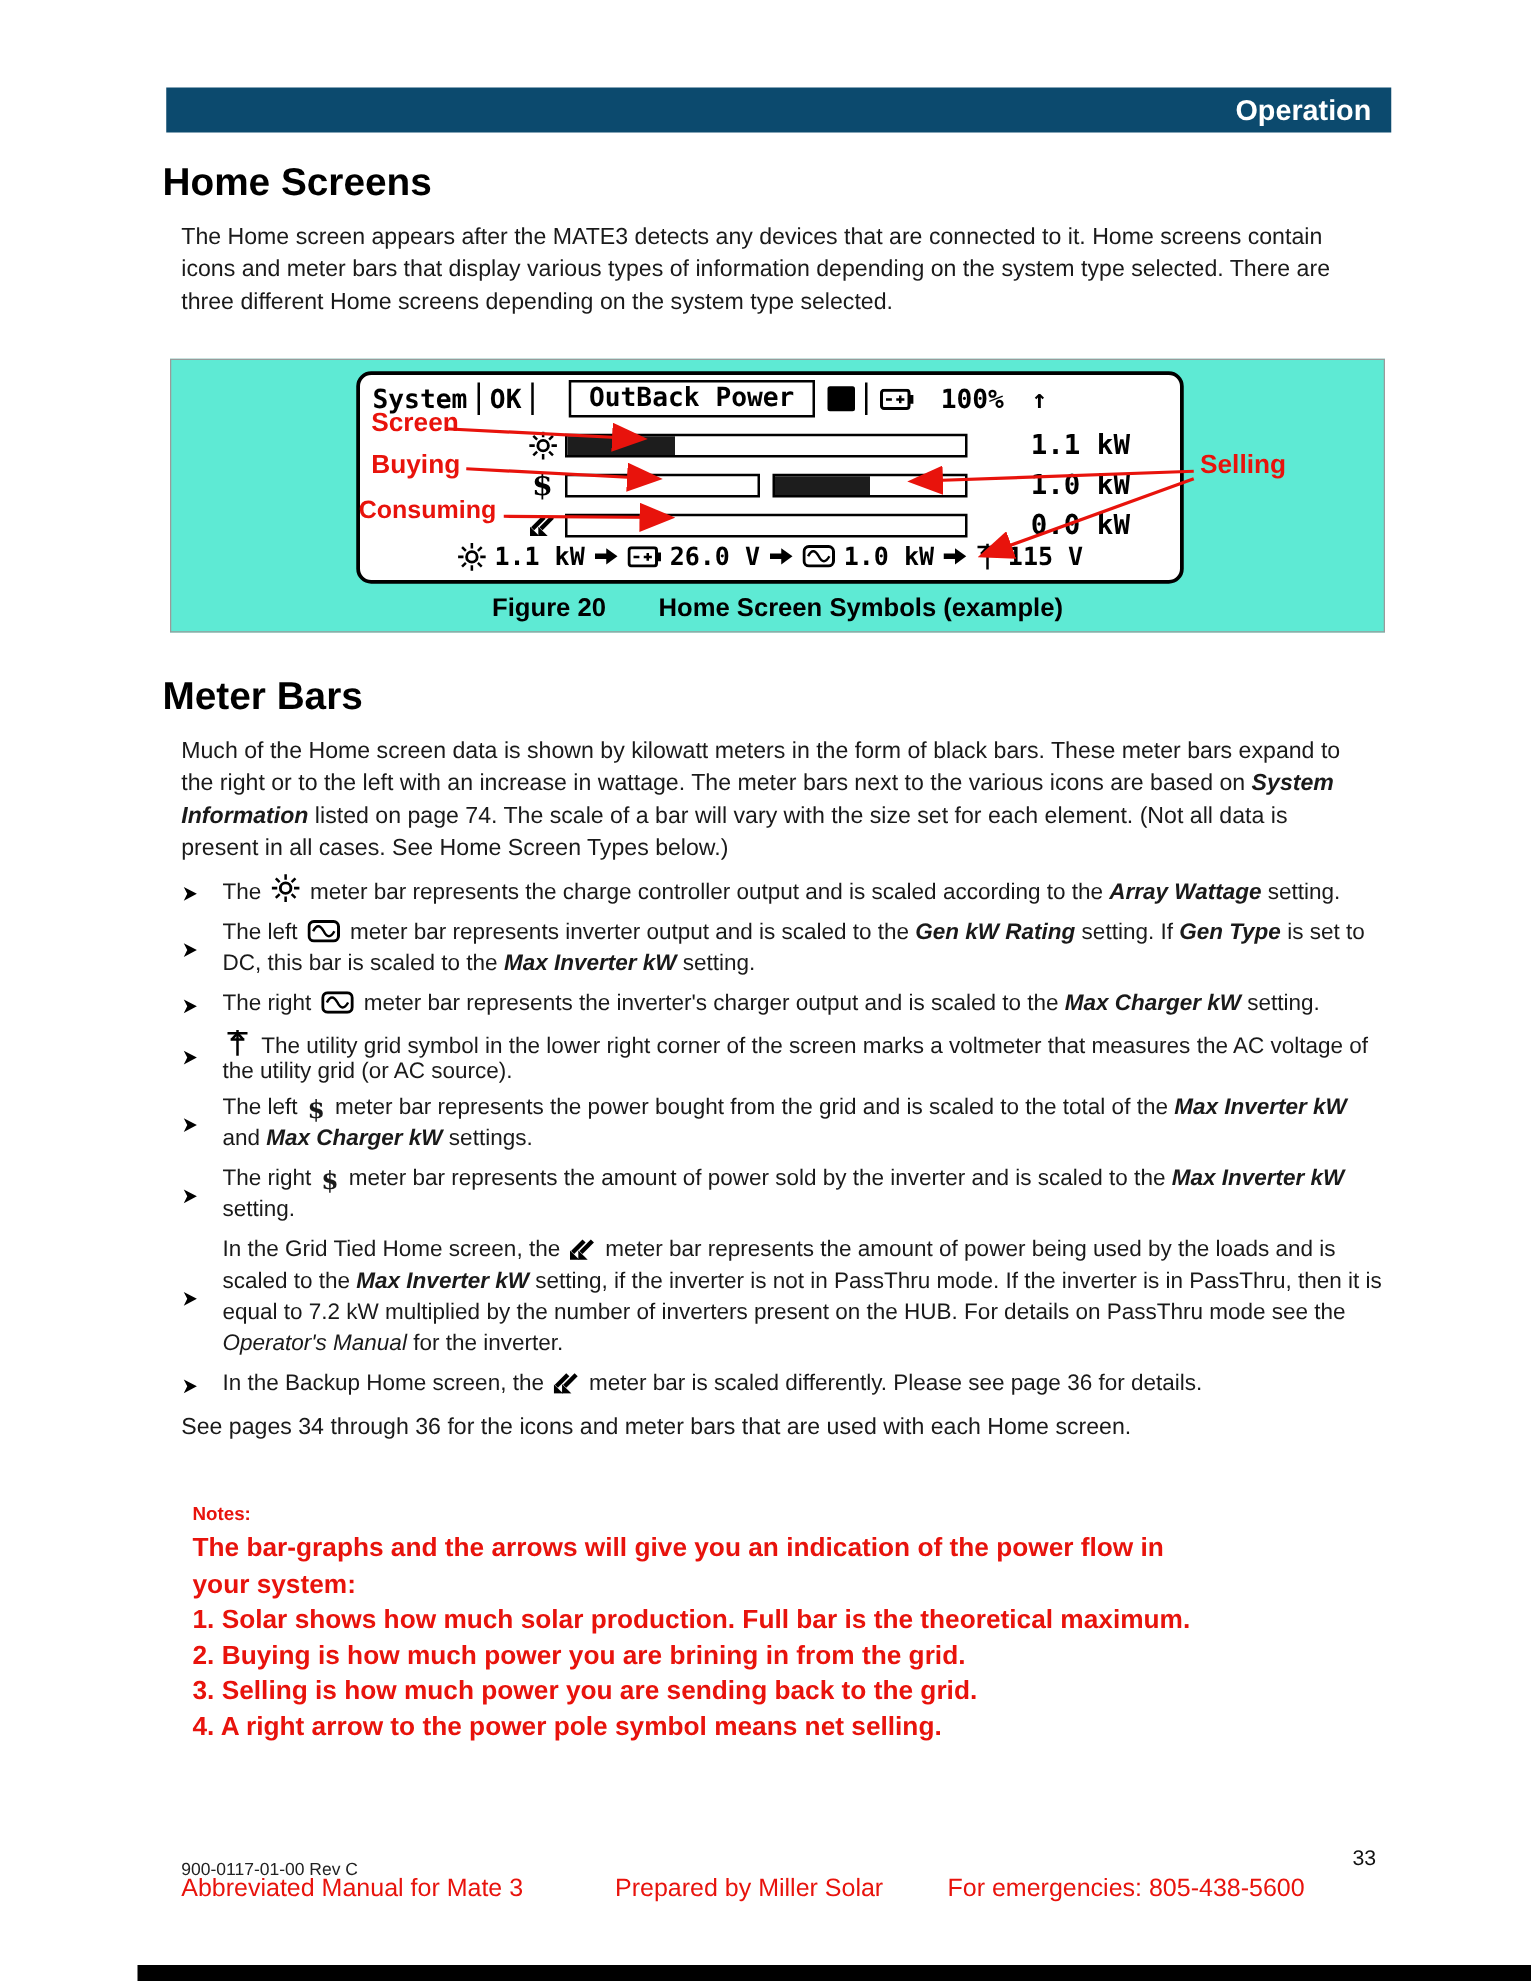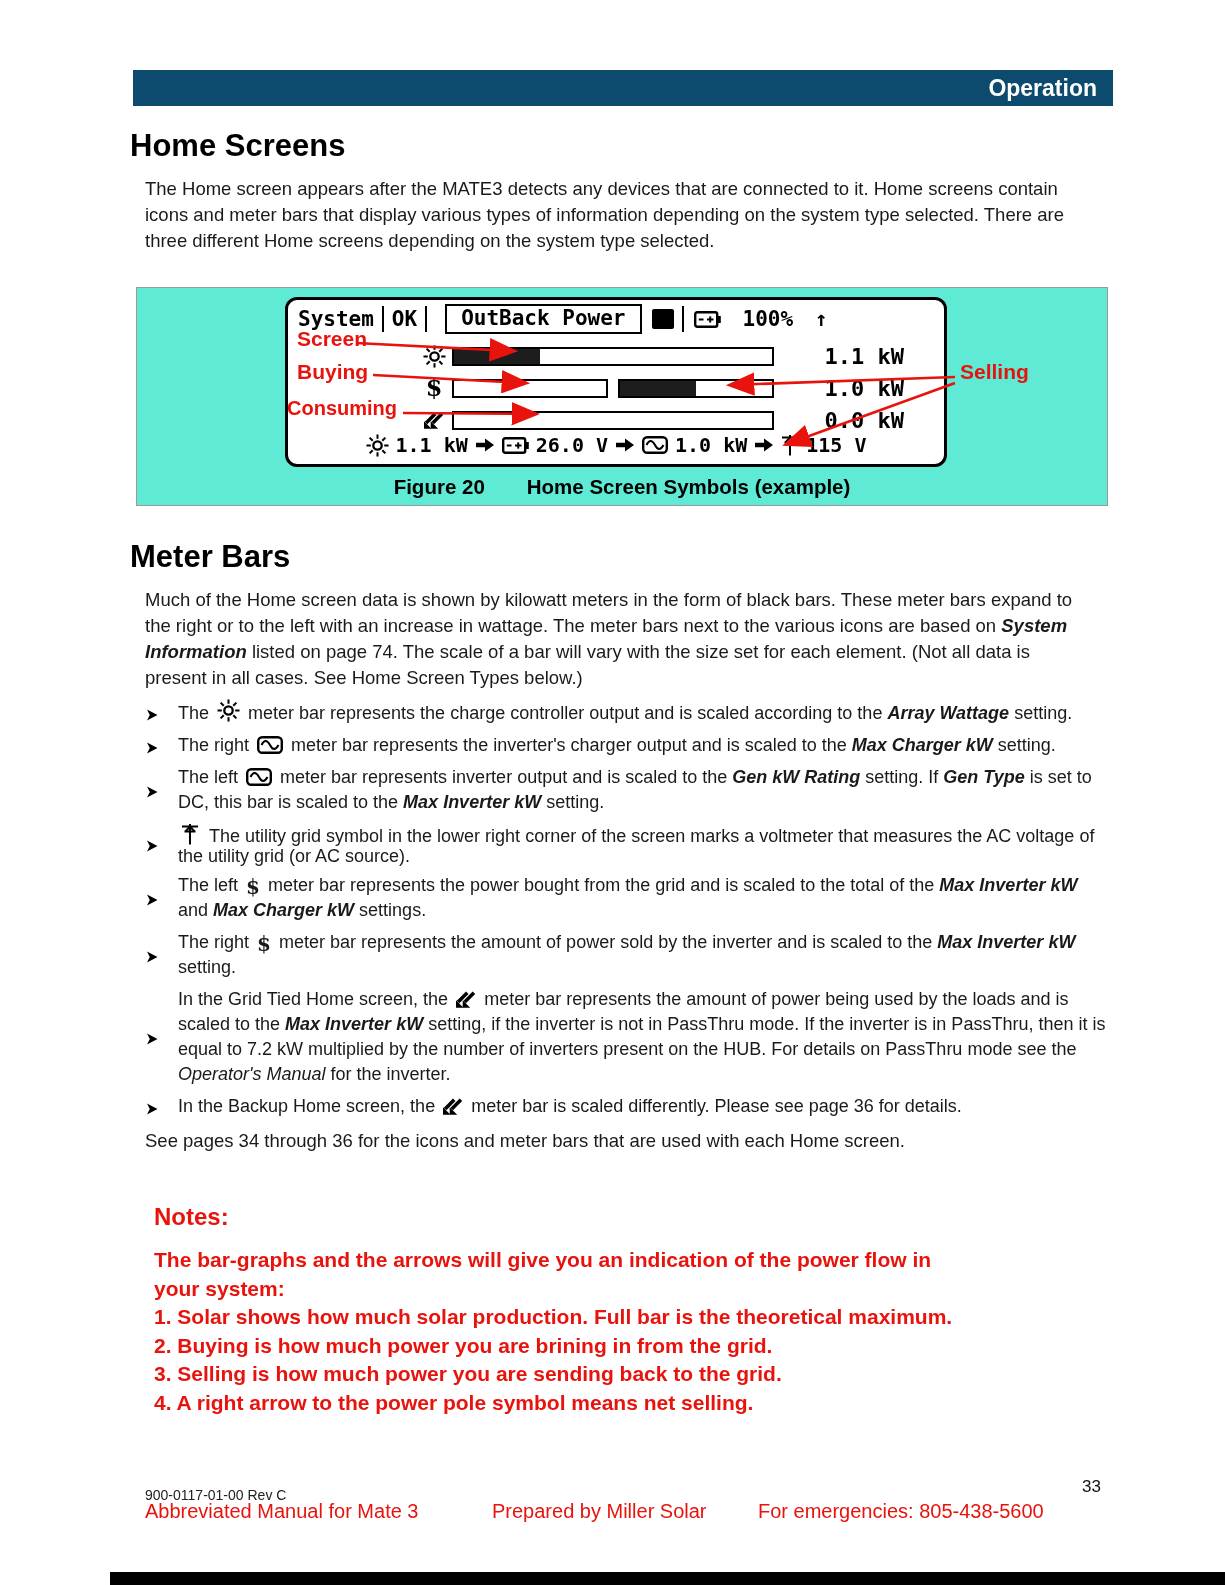--- a/index.html
+++ b/index.html
@@ -17,21 +17,21 @@
   .body-text { position:absolute; left:145px; margin:0; font-size:18.5px; line-height:26px; color:var(--ink); }
   #home-intro { top:176px; width:945px; }
   #meter-intro { top:587px; width:950px; }
 
   
   .figure-box { position:absolute; left:136px; top:287px; width:972px; height:219px; border:1px solid #9a9a9a; box-sizing:border-box; background:#5eead4; }
   .lcd { position:absolute; left:148px; top:9px; width:662px; height:170px; border:3px solid #000; border-radius:12px; box-sizing:border-box;
          font-family:"DejaVu Sans Mono", monospace; font-weight:bold; color:#000; background:#fff; }
   .lcd-status { position:absolute; left:10px; top:5px; right:8px; height:28px; display:flex; align-items:center; font-size:21px; }
   .vsep { width:2px; height:26px; background:#000; margin:0 8px; flex:none; }
-  .brand-box { border:2px solid #000; padding:0 14px; height:26px; line-height:24px; margin-left:10px; white-space:nowrap; }
+  .brand-box { border:2px solid #000; padding:0 14px; height:26px; line-height:24px; margin-left:20px; white-space:nowrap; }
   .black-chip { width:22px; height:20px; background:#000; border-radius:2px; margin-left:10px; flex:none; }
   .batt-group { display:flex; align-items:center; gap:22px; margin-left:2px; }
 
   .lcd-rows { position:absolute; left:128px; top:40px; }
   .lcd-row { display:flex; align-items:center; height:32px; }
   .row-icon { width:36px; display:flex; justify-content:center; align-items:center; }
   .bars { width:322px; display:flex; gap:10px; }
   .mbar { height:15px; border:2px solid #000; position:relative; flex:1; background:#fff; }
   .mbar .fill { position:absolute; left:0; top:0; bottom:0; background:#1d1d1d; }
   .row-value { width:130px; text-align:right; font-size:22px; white-space:nowrap; }
@@ -61,21 +61,21 @@
   .bullet-content { flex:1; }
   .bullet-content .inline-icon { margin:0 3px; }
   .seg-bi { font-weight:bold; font-style:italic; }
   .seg-i { font-style:italic; }
   .bullet-content.small { font-size:18px; line-height:20px; padding-top:1px; }
   .bullet-content.small .inline-icon { margin-right:10px; }
   .outro { margin-top:9px; font-size:18.5px; }
 
   
   .notes { position:absolute; left:154px; top:1203px; width:820px; color:var(--red); font-weight:bold; }
-  .notes-title { font-size:24px; margin-bottom:15px; }
+  .notes-title { font-size:15px; margin-bottom:5px; }
   .notes-line { font-size:21px; line-height:28.5px; }
 
   
   .footer-doc { position:absolute; left:145px; top:1487px; font-size:14px; color:#222; }
   .footer-page { position:absolute; left:1082px; top:1477px; font-size:17px; color:#111; }
   .footer-red { position:absolute; left:145px; top:1500px; width:945px; display:flex; color:var(--red); font-size:20px; }
   .footer-red .f1 { width:347px; }
   .footer-red .f2 { width:266px; }
 
   .bottom-bar { position:absolute; left:110px; top:1572px; width:1115px; height:13px; background:#000; }
@@ -288,39 +288,39 @@
             </g>
           </svg>
         </span><span> meter bar represents the charge controller output and is scaled according to the </span><span class="seg-bi">Array Wattage</span><span> setting.</span></div>
   </div>
   <div class="bullet">
     <span class="marker inline-icon">
         <svg width="14" height="14" viewBox="0 0 14 14">
           <path d="M2 1.5 L12.5 7 L2 12.5 L4.8 7 Z" fill="#000"></path>
         </svg>
       </span>
+    <div class="bullet-content"><span>The left </span><span class="inline-icon">
+          <svg width="26" height="18" viewBox="0 0 26 18">
+            <rect x="1.2" y="1.2" width="23.6" height="15.6" rx="4" fill="none" stroke="#000" stroke-width="2.4"></rect>
+            <path d="M4.5 9 q4 -8 8.5 0 q4 8 8.5 0" fill="none" stroke="#000" stroke-width="2"></path>
+          </svg>
+        </span><span> meter bar represents inverter output and is scaled to the </span><span class="seg-bi">Gen kW Rating</span><span> setting.  If </span><span class="seg-bi">Gen Type</span><span> is set to DC, this bar is scaled to the </span><span class="seg-bi">Max Inverter kW</span><span> setting.</span></div>
+  </div>
+  <div class="bullet">
+    <span class="marker inline-icon">
+        <svg width="14" height="14" viewBox="0 0 14 14">
+          <path d="M2 1.5 L12.5 7 L2 12.5 L4.8 7 Z" fill="#000"></path>
+        </svg>
+      </span>
     <div class="bullet-content"><span>The right </span><span class="inline-icon">
           <svg width="26" height="18" viewBox="0 0 26 18">
             <rect x="1.2" y="1.2" width="23.6" height="15.6" rx="4" fill="none" stroke="#000" stroke-width="2.4"></rect>
             <path d="M4.5 9 q4 -8 8.5 0 q4 8 8.5 0" fill="none" stroke="#000" stroke-width="2"></path>
           </svg>
         </span><span> meter bar represents the inverter's charger output and is scaled to the </span><span class="seg-bi">Max Charger kW</span><span> setting.</span></div>
-  </div>
-  <div class="bullet">
-    <span class="marker inline-icon">
-        <svg width="14" height="14" viewBox="0 0 14 14">
-          <path d="M2 1.5 L12.5 7 L2 12.5 L4.8 7 Z" fill="#000"></path>
-        </svg>
-      </span>
-    <div class="bullet-content"><span>The left </span><span class="inline-icon">
-          <svg width="26" height="18" viewBox="0 0 26 18">
-            <rect x="1.2" y="1.2" width="23.6" height="15.6" rx="4" fill="none" stroke="#000" stroke-width="2.4"></rect>
-            <path d="M4.5 9 q4 -8 8.5 0 q4 8 8.5 0" fill="none" stroke="#000" stroke-width="2"></path>
-          </svg>
-        </span><span> meter bar represents inverter output and is scaled to the </span><span class="seg-bi">Gen kW Rating</span><span> setting.  If </span><span class="seg-bi">Gen Type</span><span> is set to DC, this bar is scaled to the </span><span class="seg-bi">Max Inverter kW</span><span> setting.</span></div>
   </div>
   <div class="bullet">
     <span class="marker inline-icon">
         <svg width="14" height="14" viewBox="0 0 14 14">
           <path d="M2 1.5 L12.5 7 L2 12.5 L4.8 7 Z" fill="#000"></path>
         </svg>
       </span>
     <div class="bullet-content small"><span class="inline-icon">
           <svg width="18" height="22" viewBox="0 0 18 22">
             <g stroke="#000" stroke-width="2" fill="none">

